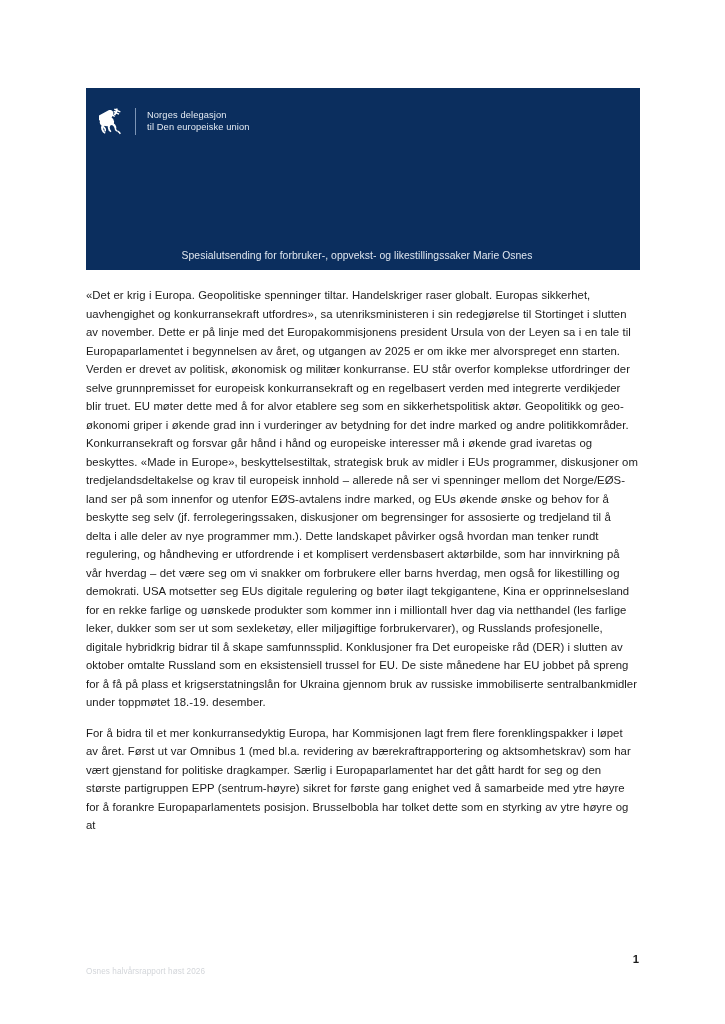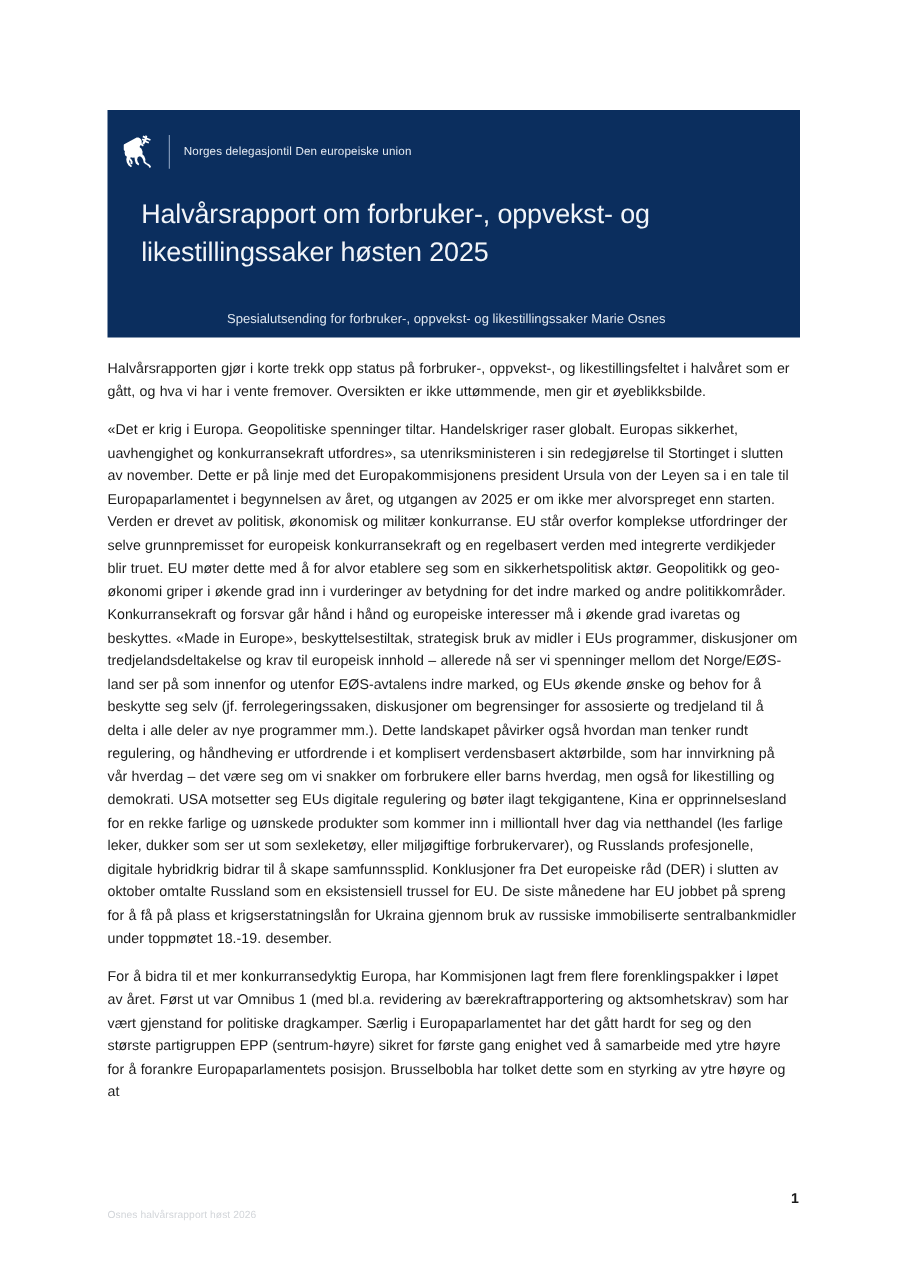--- a/index.html
+++ b/index.html
@@ -51,21 +51,21 @@
   }
   .brand-rule {
     width: 1px;
     height: 27px;
     background: #7c94b5;
     margin: 0 11px 0 10px;
     flex: 0 0 auto;
   }
   .brand-lines {
     display: flex;
-    flex-direction: row;
+    flex-direction: column;
     justify-content: center;
   }
   .brand-line {
     color: #e4eaf2;
     font-size: 9.3px;
     line-height: 12.4px;
     letter-spacing: 0.12px;
     white-space: nowrap;
   }
 
@@ -153,27 +153,25 @@
           <path d="M19.0 24.6 l2.0 1.4 0.9 1.6 -1.2 0.7 -0.8 -1.4 -1.6 -1.1z"></path>
         </g>
       </svg>
       <div class="brand-rule"></div>
       <div class="brand-lines">
         <div class="brand-line">Norges delegasjon</div>
         <div class="brand-line">til Den europeiske union</div>
       </div>
     </div>
 
-    <div class="banner-title">Halvårsrapport om forbruker-, oppvekst- og likestillingssaker høsten 2025</div>
 
     <div class="banner-subtitle">Spesialutsending for forbruker-, oppvekst- og likestillingssaker Marie Osnes</div>
   </div>
 
   <div class="content">
-    <p class="para">Halvårsrapporten gjør i korte trekk opp status på forbruker-, oppvekst-, og likestillingsfeltet i halvåret som er gått, og hva vi har i vente fremover. Oversikten er ikke uttømmende, men gir et øyeblikksbilde.</p>
     <p class="para">«Det er krig i Europa. Geopolitiske spenninger tiltar.  Handelskriger raser globalt. Europas sikkerhet, uavhengighet og konkurransekraft utfordres», sa utenriksministeren i sin redegjørelse til Stortinget i slutten av november. Dette er på linje med det Europakommisjonens president Ursula von der Leyen sa i en tale til Europaparlamentet i begynnelsen av året, og utgangen av 2025 er om ikke mer alvorspreget enn starten. Verden er drevet av politisk, økonomisk og militær konkurranse. EU står overfor komplekse utfordringer der selve grunnpremisset for europeisk konkurransekraft og en regelbasert verden med integrerte verdikjeder blir truet. EU møter dette med å for alvor etablere seg som en sikkerhetspolitisk aktør. Geopolitikk og geo-økonomi griper i økende grad inn i vurderinger av betydning for det indre marked og andre politikkområder. Konkurransekraft og forsvar går hånd i hånd og europeiske interesser må i økende grad ivaretas og beskyttes. «Made in Europe», beskyttelsestiltak, strategisk bruk av midler i EUs programmer, diskusjoner om tredjelandsdeltakelse og krav til europeisk innhold – allerede nå ser vi spenninger mellom det Norge/EØS-land ser på som innenfor og utenfor EØS-avtalens indre marked, og EUs økende ønske og behov for å beskytte seg selv (jf. ferrolegeringssaken, diskusjoner om begrensinger for assosierte og tredjeland til å delta i alle deler av nye programmer mm.). Dette landskapet påvirker også hvordan man tenker rundt regulering, og håndheving er utfordrende i et komplisert verdensbasert aktørbilde, som har innvirkning på vår hverdag – det være seg om vi snakker om forbrukere eller barns hverdag, men også for likestilling og demokrati. USA motsetter seg EUs digitale regulering og bøter ilagt tekgigantene, Kina er opprinnelsesland for en rekke farlige og uønskede produkter som kommer inn i milliontall hver dag via netthandel (les farlige leker, dukker som ser ut som sexleketøy, eller miljøgiftige forbrukervarer), og Russlands profesjonelle, digitale hybridkrig bidrar til å skape samfunnssplid. Konklusjoner fra Det europeiske råd (DER) i slutten av oktober omtalte Russland som en eksistensiell trussel for EU. De siste månedene har EU jobbet på spreng for å få på plass et krigserstatningslån for Ukraina gjennom bruk av russiske immobiliserte sentralbankmidler under toppmøtet 18.-19. desember.</p>
     <p class="para">For å bidra til et mer konkurransedyktig Europa, har Kommisjonen lagt frem flere forenklingspakker i løpet av året. Først ut var Omnibus 1 (med bl.a. revidering av bærekraftrapportering og aktsomhetskrav) som har vært gjenstand for politiske dragkamper. Særlig i Europaparlamentet har det gått hardt for seg og den største partigruppen EPP (sentrum-høyre) sikret for første gang enighet ved å samarbeide med ytre høyre for å forankre Europaparlamentets posisjon. Brusselbobla har tolket dette som en styrking av ytre høyre og at</p>
   </div>
 
   <div class="page-number">1</div>
   <div class="footer-note">Osnes halvårsrapport høst 2026</div>
 
 </div>
 
 </body></html>

